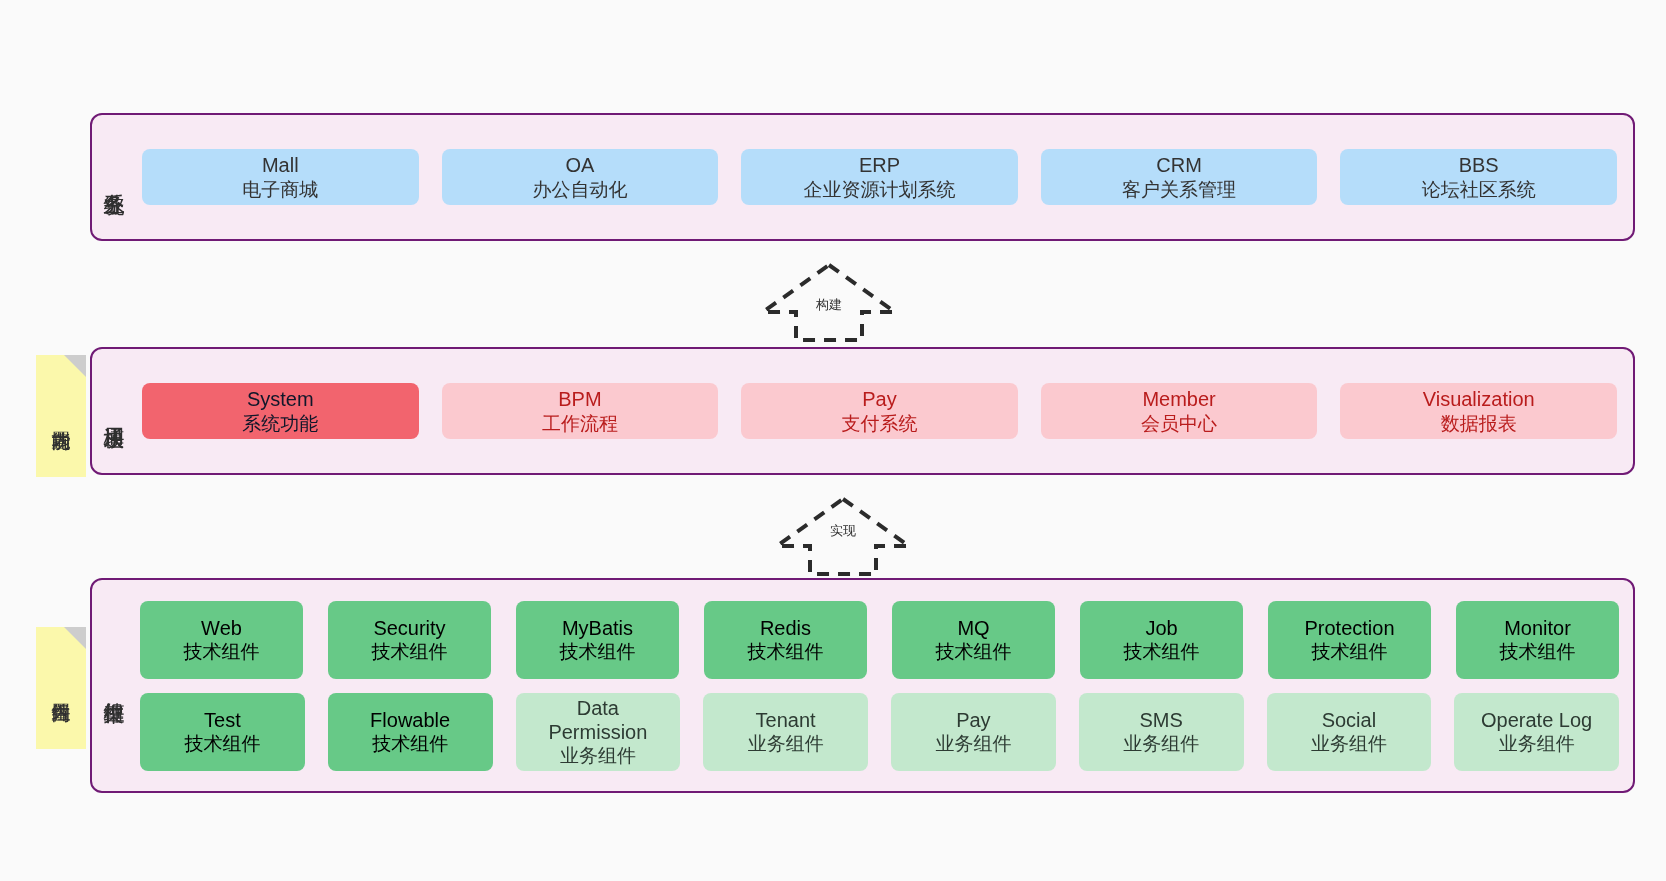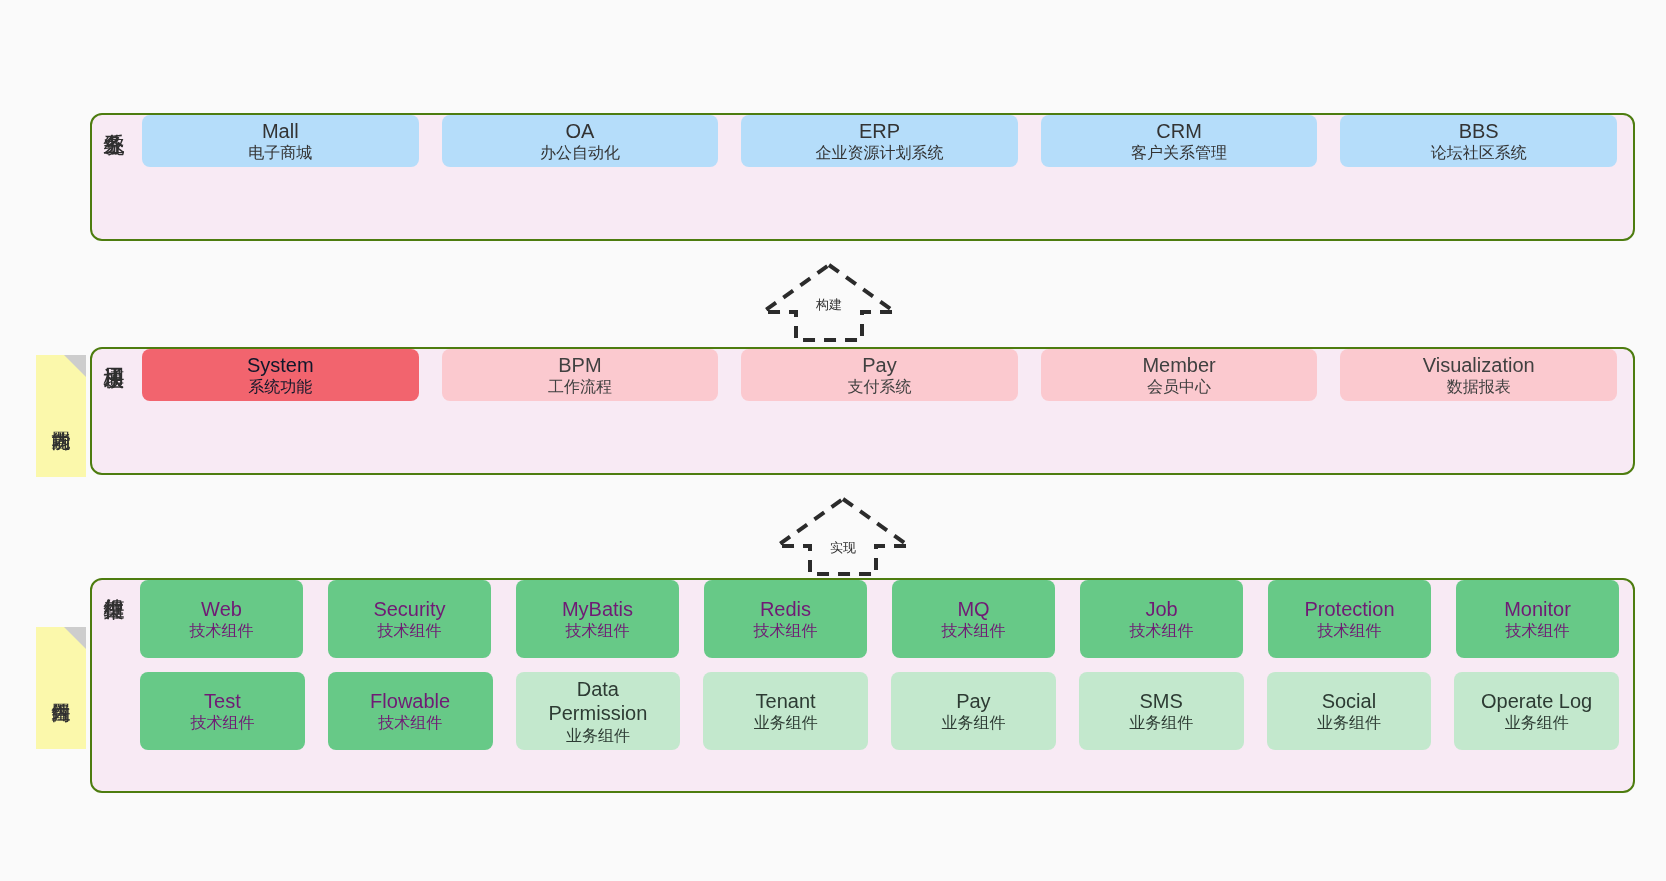--- a/index.html
+++ b/index.html
@@ -21,24 +21,24 @@
     position: absolute;
     inset: 0;
     background: #fafafa;
   }
 
   
   .band {
     position: absolute;
     box-sizing: border-box;
     background: #f8eaf4;
-    border: 2px solid #4d7c0f;
+    border: 2px solid #701a75;
     border-radius: 12px;
     display: flex;
-    align-items: flex-start;
+    align-items: center;
   }
 
   
   .band-label {
     flex: 0 0 auto;
     width: 44px;
     display: flex;
     align-items: center;
     justify-content: center;
     font-size: 21px;
@@ -74,27 +74,27 @@
     flex-direction: column;
     align-items: center;
     justify-content: center;
     text-align: center;
     line-height: 1.22;
     padding: 4px 6px;
     box-sizing: border-box;
     user-select: none;
   }
   .cell .t1 { font-size: 20px; }
-  .cell .t2 { font-size: 16px; }
+  .cell .t2 { font-size: 19px; }
 
   
   .c-blue        { background: #b5ddfa; color: #333333; }
   .c-red         { background: #f2646e; color: #0f172a; }
-  .c-pink        { background: #fbc9cf; color: #404040; }
-  .c-green       { background: #67c987; color: #701a75; }
+  .c-pink        { background: #fbc9cf; color: #b91c1c; }
+  .c-green       { background: #67c987; color: #000000; }
   .c-lightgreen  { background: #c3e8cd; color: #2d3b33; }
 
   
   .sticky {
     position: absolute;
     background: #fbf8ab;
     box-sizing: border-box;
     display: flex;
     align-items: center;
     justify-content: center;
@@ -216,21 +216,21 @@
         </div>
 
       </div>
     </div>
   </div>
 
   <div class="arrow" style="left:772px; top:494px; width:142px; height:84px;">
     <svg width="142" height="84" viewBox="0 0 142 84" aria-hidden="true">
       <path d="M 71 5 L 137 52 L 104 52 L 104 80 L 38 80 L 38 52 L 5 52 Z" fill="none" stroke="#2b2b2b" stroke-width="4" stroke-dasharray="12,9" stroke-linejoin="miter" stroke-linecap="butt"></path>
     </svg>
-    <span class="arrow-label" style="top:45px;">实现</span>
+    <span class="arrow-label" style="top:28px;">实现</span>
   </div>
 
   <div class="sticky" style="left:36px; top:627px; width:50px; height:122px;">
     <span class="fold"></span>
     <span>内置组件</span>
   </div>
 
   <div class="band" style="left:90px; top:578px; width:1545px; height:215px;">
     <div class="band-label">框架组件</div>
     <div class="band-body" style="gap:14px; padding:0 14px 0 4px;">

